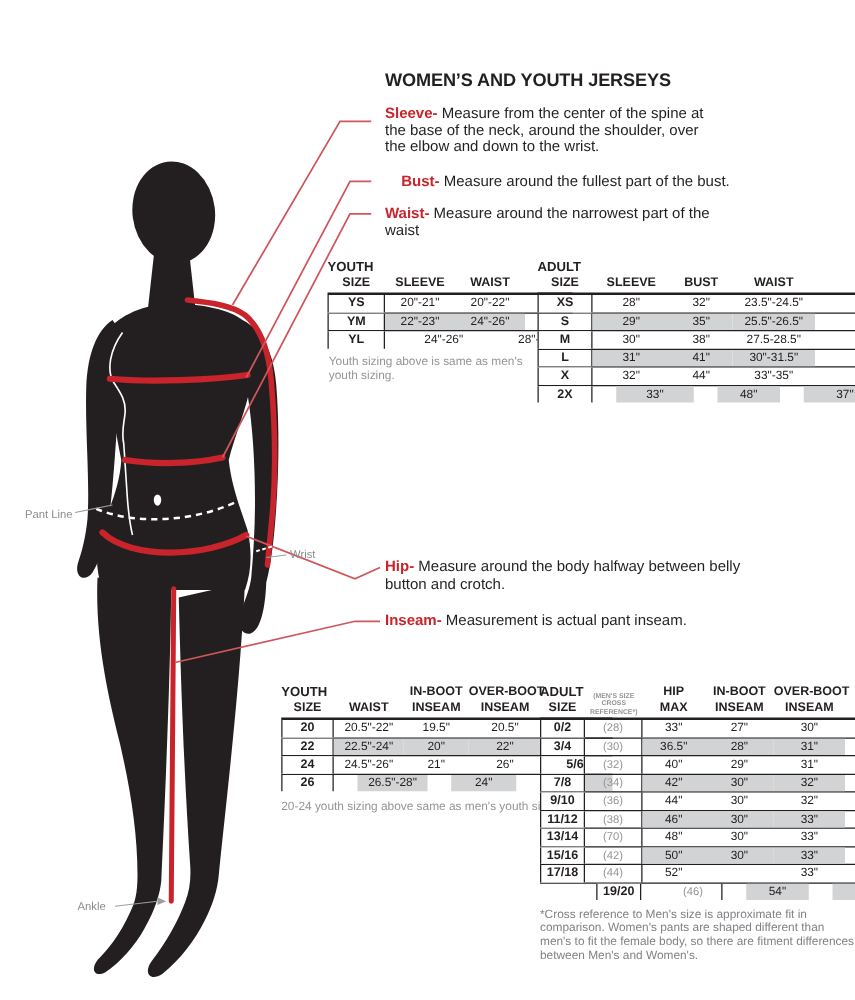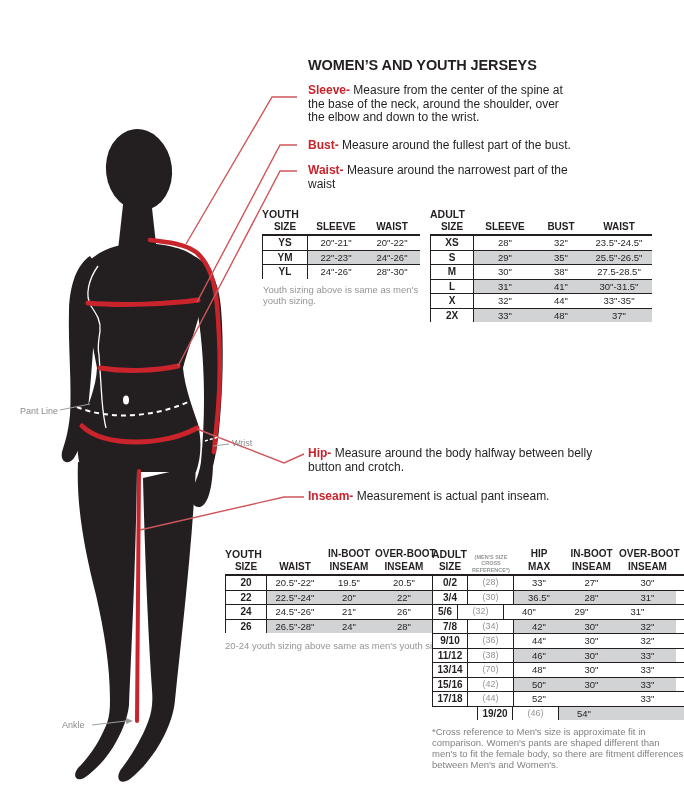--- a/index.html
+++ b/index.html
@@ -16,21 +16,21 @@
 
   
   .fit-table{position:absolute;}
   .thead{display:flex;align-items:flex-end;border-bottom:2px solid #231f20;padding-bottom:1px;}
   .hcell{display:flex;flex-direction:column;justify-content:flex-end;}
   .htop{font-size:10px;font-weight:bold;text-align:center;line-height:12px;height:12px;white-space:nowrap;overflow:visible;}
   .htop.first{text-align:left;font-size:10.5px;}
   .hbot{font-size:10px;font-weight:bold;text-align:center;line-height:13px;height:13px;white-space:nowrap;}
   .hdr-tiny{font-size:5.5px;line-height:6.5px;color:#939598;text-align:center;font-weight:bold;white-space:nowrap;}
   .trow{display:flex;border-bottom:1px solid #231f20;height:13.5px;}
-  .trow.last{border-bottom:none;}
+  .trow.last{border-bottom:none;gap:19px;}
   .tcell{font-size:9.5px;line-height:13.5px;height:13.5px;text-align:center;box-sizing:border-box;white-space:nowrap;}
   .sizecell{font-weight:bold;font-size:10px;border-left:1px solid #231f20;border-right:1px solid #231f20;background:#fff;}
   .datacell.shade{background:#d1d3d4;}
   .muted{color:#939598;font-size:9px;}
   .divider{border-right:1px solid #231f20;}
 </style>
 </head>
 <body>
 
 <div class="page">
@@ -75,21 +75,21 @@
     <path d="M60,410 L90,404" stroke="#9b9da0" stroke-width="1" fill="none"></path>
     <path d="M229,444 L213,446" stroke="#9b9da0" stroke-width="1" fill="none"></path>
     <path d="M205,441 L222,436" stroke="#ffffff" stroke-width="1.5" stroke-dasharray="3,2" fill="none"></path>
     <path d="M92,725 L126,721" stroke="#9b9da0" stroke-width="1" fill="none"></path>
     <polygon points="126,718 133,721 126,724" fill="#9b9da0"></polygon>
   </svg>
 
   <div class="abs section-heading" style="left:308px;top:57px;">WOMEN’S AND YOUTH JERSEYS</div>
 
   <div class="abs measure" style="left:308px;top:84px;width:266px;"><span class="term">Sleeve-</span><span> Measure from the center of the spine at the base of the neck, around the shoulder, over the elbow and down to the wrist.</span></div>
-  <div class="abs measure" style="left:308px;top:139px;width:330px;"><span class="term">Bust-</span><span> Measure around the fullest part of the bust.</span></div>
+  <div class="abs measure" style="left:321px;top:139px;width:330px;"><span class="term">Bust-</span><span> Measure around the fullest part of the bust.</span></div>
   <div class="abs measure" style="left:308px;top:164px;width:262px;"><span class="term">Waist-</span><span> Measure around the narrowest part of the waist</span></div>
 
   <div class="fit-table" style="left:262px;top:208px;">
       <div class="thead">
         <div class="hcell" style="width: 46px;">
           <div class="htop first">YOUTH</div>
           <div class="hbot">SIZE</div>
         </div>
         <div class="hcell" style="width: 56px;">
           <div class="htop"></div>
@@ -257,21 +257,21 @@
         <div class="tcell datacell" style="width: 57px;">30"</div>
       </div>
       <div class="trow">
         <div class="tcell sizecell" style="width: 36px;">3/4</div>
         <div class="tcell datacell muted divider" style="width: 46px;">(30)</div>
         <div class="tcell datacell shade" style="width: 50px;">36.5"</div>
         <div class="tcell datacell shade" style="width: 55px;">28"</div>
         <div class="tcell datacell shade" style="width: 57px;">31"</div>
       </div>
       <div class="trow">
-        <div class="tcell sizecell" style="width: 26px;">5/6</div>
+        <div class="tcell sizecell" style="width: 36px; text-align: right;">5/6</div>
         <div class="tcell datacell muted divider" style="width: 46px;">(32)</div>
         <div class="tcell datacell" style="width: 50px;">40"</div>
         <div class="tcell datacell" style="width: 55px;">29"</div>
         <div class="tcell datacell" style="width: 57px;">31"</div>
       </div>
       <div class="trow">
         <div class="tcell sizecell" style="width: 36px;">7/8</div>
         <div class="tcell datacell muted divider" style="width: 46px;">(34)</div>
         <div class="tcell datacell shade" style="width: 50px;">42"</div>
         <div class="tcell datacell shade" style="width: 55px;">30"</div>

